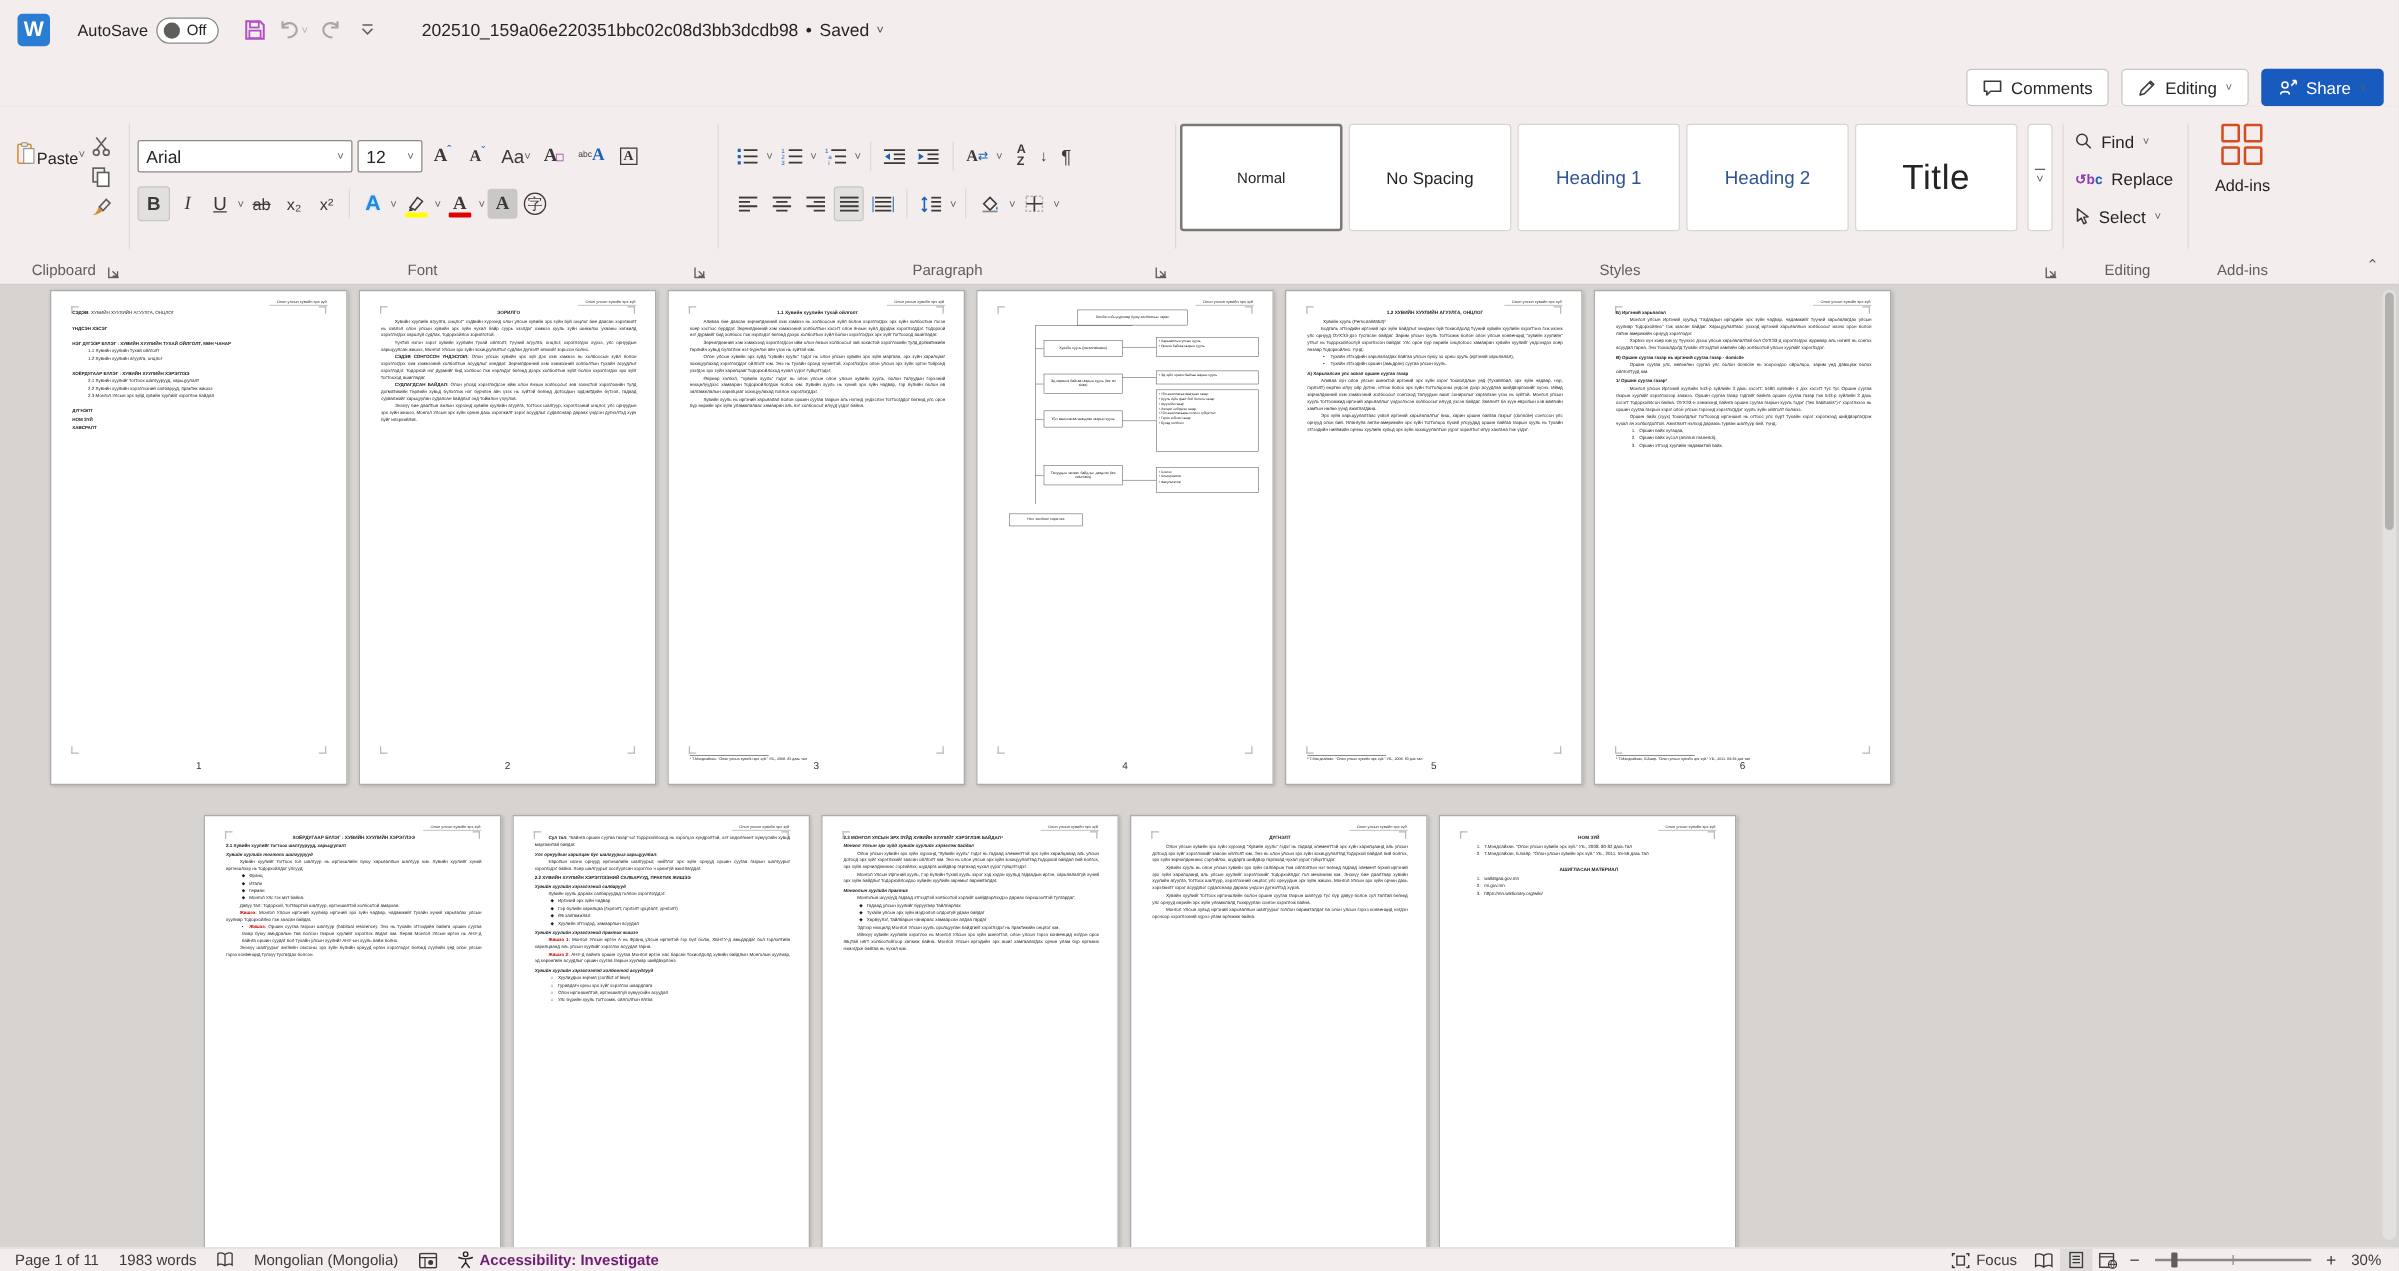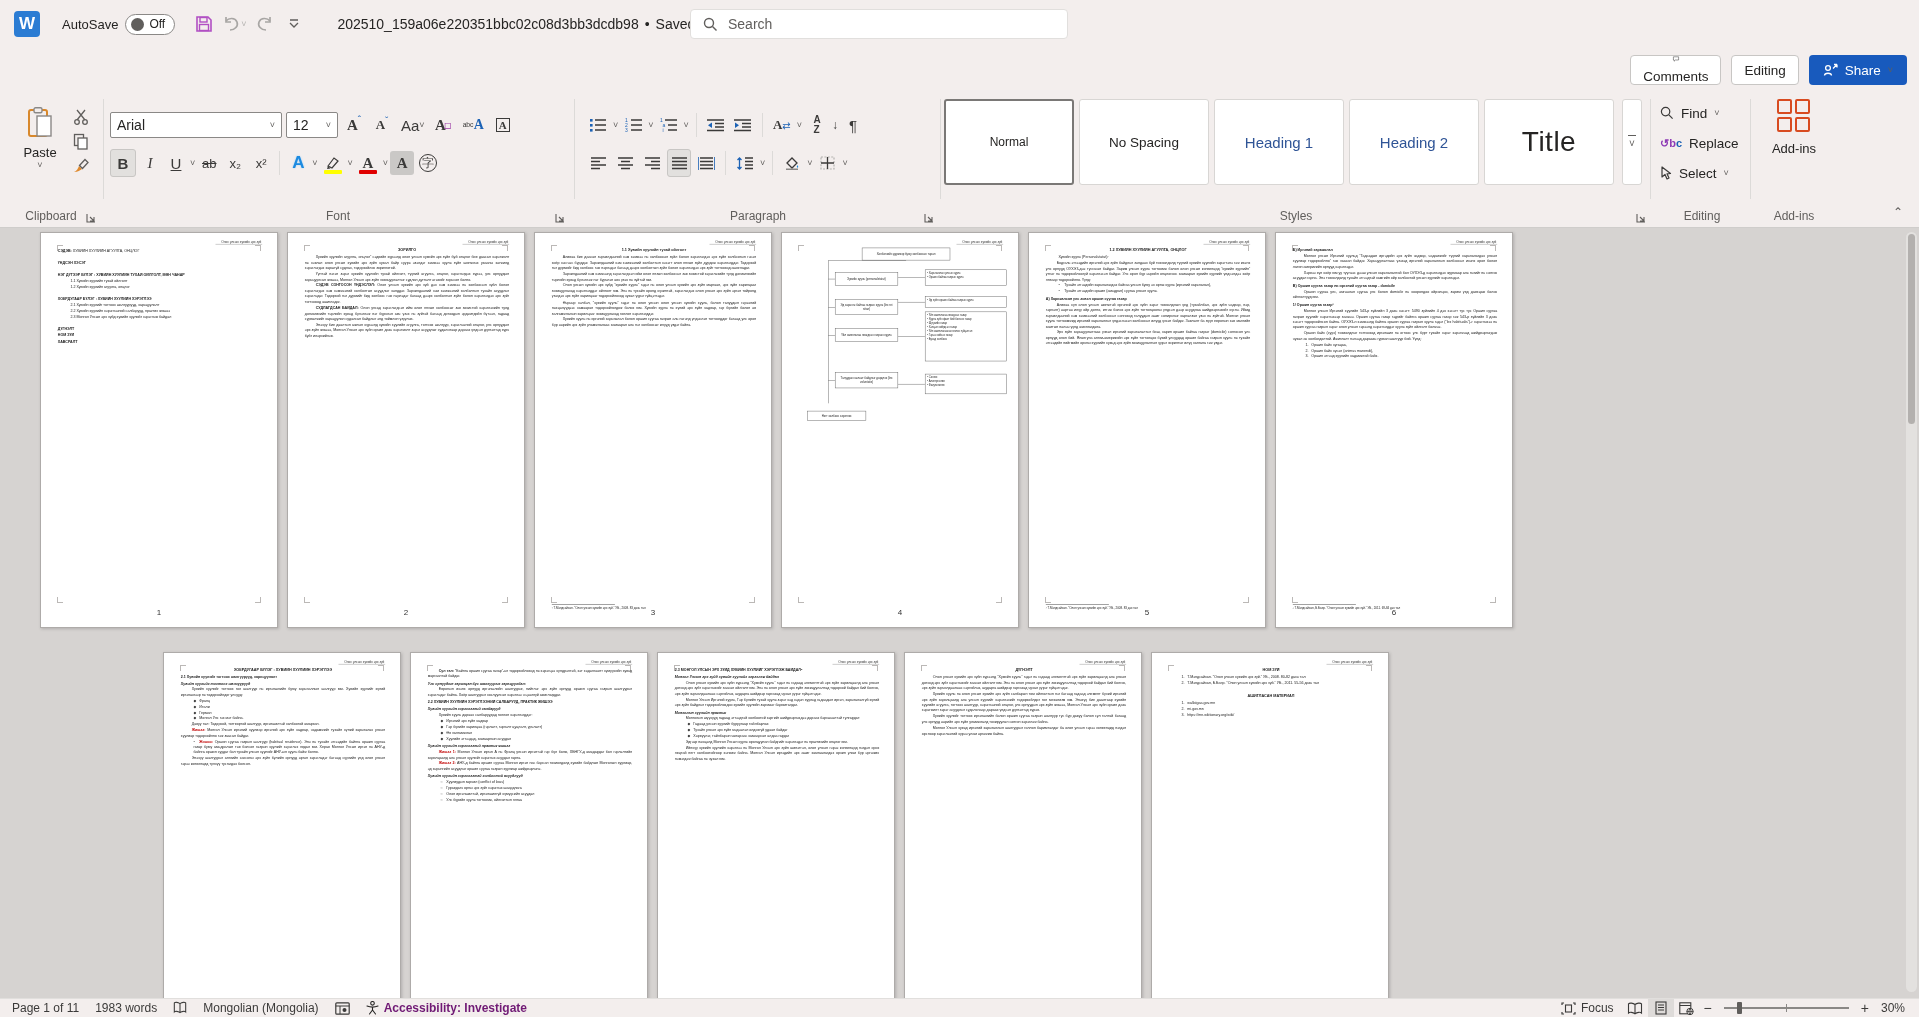--- a/index.html
+++ b/index.html
@@ -29,40 +29,40 @@
             border-top:1px solid #252423; border-right:1px solid #252423; border-radius:0 2px 0 0; }
 
   
   #tabrow { position:absolute; left:0; top:48px; width:1919px; height:37px; background:#f3eeed; display:flex; align-items:center; }
   #tabs { display:flex; margin-left:14px; }
   .tab { padding:8px 14px; font-size:14px; color:#444; position:relative; cursor:default; white-space:nowrap; }
   .tab.active { font-weight:bold; color:#252423; }
   .tab.active::after { content:""; position:absolute; left:12px; right:12px; bottom:0; height:3px; background:#1c62b5; border-radius:2px; }
   .tr-actions { position:absolute; right:12px; top:7px; display:flex; gap:10px; align-items:center; }
   .pillbtn { height:30px; border:1px solid #c8c6c4; background:#fff; border-radius:4px; display:flex; align-items:center;
-             gap:7px; padding:0 12px; font-size:13.5px; color:#252423;flex-direction:column; }
+             gap:7px; padding:0 12px; font-size:13.5px; color:#252423; }
   .pillbtn .chev, .sharebtn .chev { font-size:9px; }
   .sharebtn { height:30px; border-radius:4px; background:#185abd; color:#fff; display:flex; align-items:center; gap:7px; padding:12px 14px; font-size:13.5px; }
 
   
   #ribbon { position:absolute; left:0; top:85px; width:1919px; height:143px; background:#f3eeed; border-bottom:1px solid #cfcdcb; }
   .rgroup { position:absolute; top:0; height:143px; }
   .gdivider { position:absolute; top:14px; height:100px; width:1px; background:#dcdad8; }
   .glabel { position:absolute; bottom:5px; left:0; right:0; text-align:center; font-size:12px; color:#605e5c; }
   .launcher { position:absolute; bottom:5px; color:#605e5c; }
   .rrow1 { position:absolute; top:24px; left:0; right:0; display:flex; align-items:center; }
   .rrow2 { position:absolute; top:62px; left:0; right:0; display:flex; align-items:center; }
   .rbtn { height:28px; min-width:24px; display:flex; align-items:center; justify-content:center; border-radius:3px;
           color:#3b3a39; font-size:15px; padding:0 3px; }
   .rbtn.pressed { background:#e2e0de; border:1px solid #c8c6c4; }
   .chev { color:#605e5c; font-size:9px; }
   .combo { height:26px; border:1px solid #8a8886; border-radius:2px; background:#fff; display:flex; align-items:center;
            justify-content:space-between; padding:0 6px; font-size:14px; color:#252423; }
   .vsep { width:1px; height:24px; background:#dcdad8; margin:0 4px; }
-  .bigbtn { display:flex; flex-direction:column; align-items:center; width:56px; position:absolute; top:22px; left:12px; color:#252423; }
+  .bigbtn { display:flex; flex-direction:row; align-items:center; width:56px; position:absolute; top:22px; left:12px; color:#252423; }
   .bigbtn .txt { font-size:13px; margin-top:6px; }
   .clip-icons { position:absolute; left:72px; top:24px; display:flex; flex-direction:column; gap:8px; align-items:center; }
   .colorbar { position:absolute; left:4px; right:4px; bottom:3px; height:4px; border-radius:1px; }
   .glyphA { font-weight:bold; font-family:"Liberation Serif", serif; }
 
   
   .stylecard { position:absolute; top:14px; height:86px; width:130px; background:#fff; border:1px solid #d8d6d4; border-radius:3px;
                display:flex; align-items:center; justify-content:center; color:#252423; }
   .stylecard.selected { border:2px solid #7a7876; }
   .st-normal { font-size:12px; }
@@ -164,27 +164,20 @@
   <div class="qa-btn">
     <svg width="12" height="12" viewBox="0 0 12 12">
       <path d="M2 2 h8 M2 5 l4 4 l4 -4" fill="none" stroke="#605e5c" stroke-width="1.3"></path>
     </svg>
   </div>
   <div class="doc-title">
     <span>202510_159a06e220351bbc02c08d3bb3dcdb98</span>
     <span>•</span>
     <span>Saved</span>
     <span class="chev">˅</span>
-  </div>
-  <div id="searchbox">
-    <svg width="15" height="15" viewBox="0 0 15 15">
-      <circle cx="6" cy="6" r="4.5" fill="none" stroke="#605e5c" stroke-width="1.4"></circle>
-      <path d="M9.5 9.5 L13.5 13.5" stroke="#605e5c" stroke-width="1.4"></path>
-    </svg>
-    <span>Search</span>
   </div>
 </div>
 
 <div id="tabrow">
   <div class="tr-actions">
     <div class="pillbtn">
       <svg width="16" height="15" viewBox="0 0 16 15">
         <path d="M1.5 2 h13 v8 h-8 l-3 3 v-3 h-2 z" fill="none" stroke="#3b3a39" stroke-width="1.3" stroke-linejoin="round"></path>
       </svg>
       <span>Comments</span>

